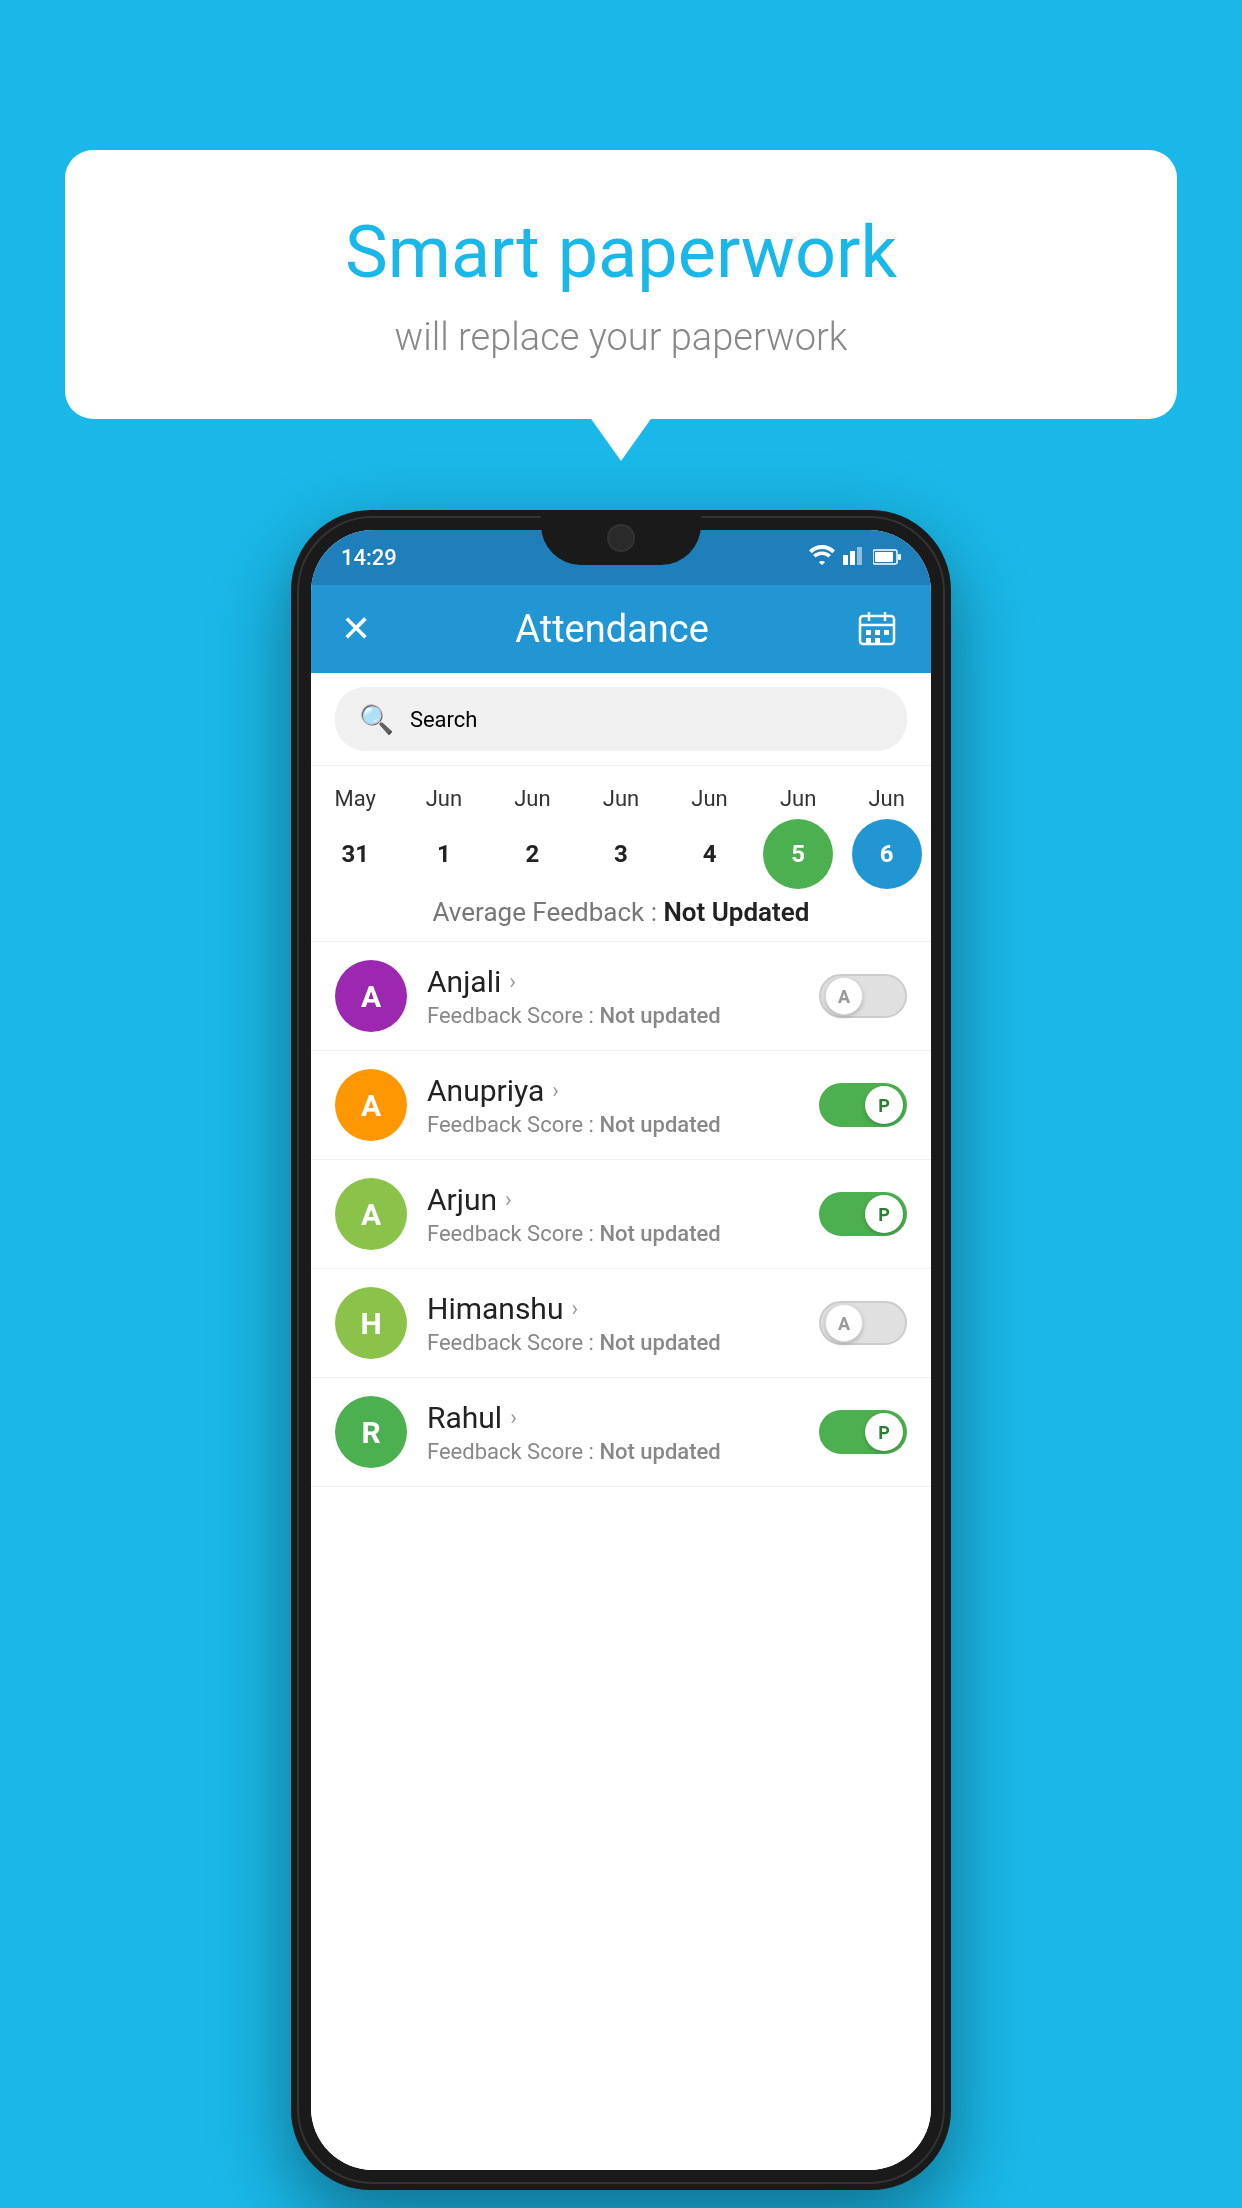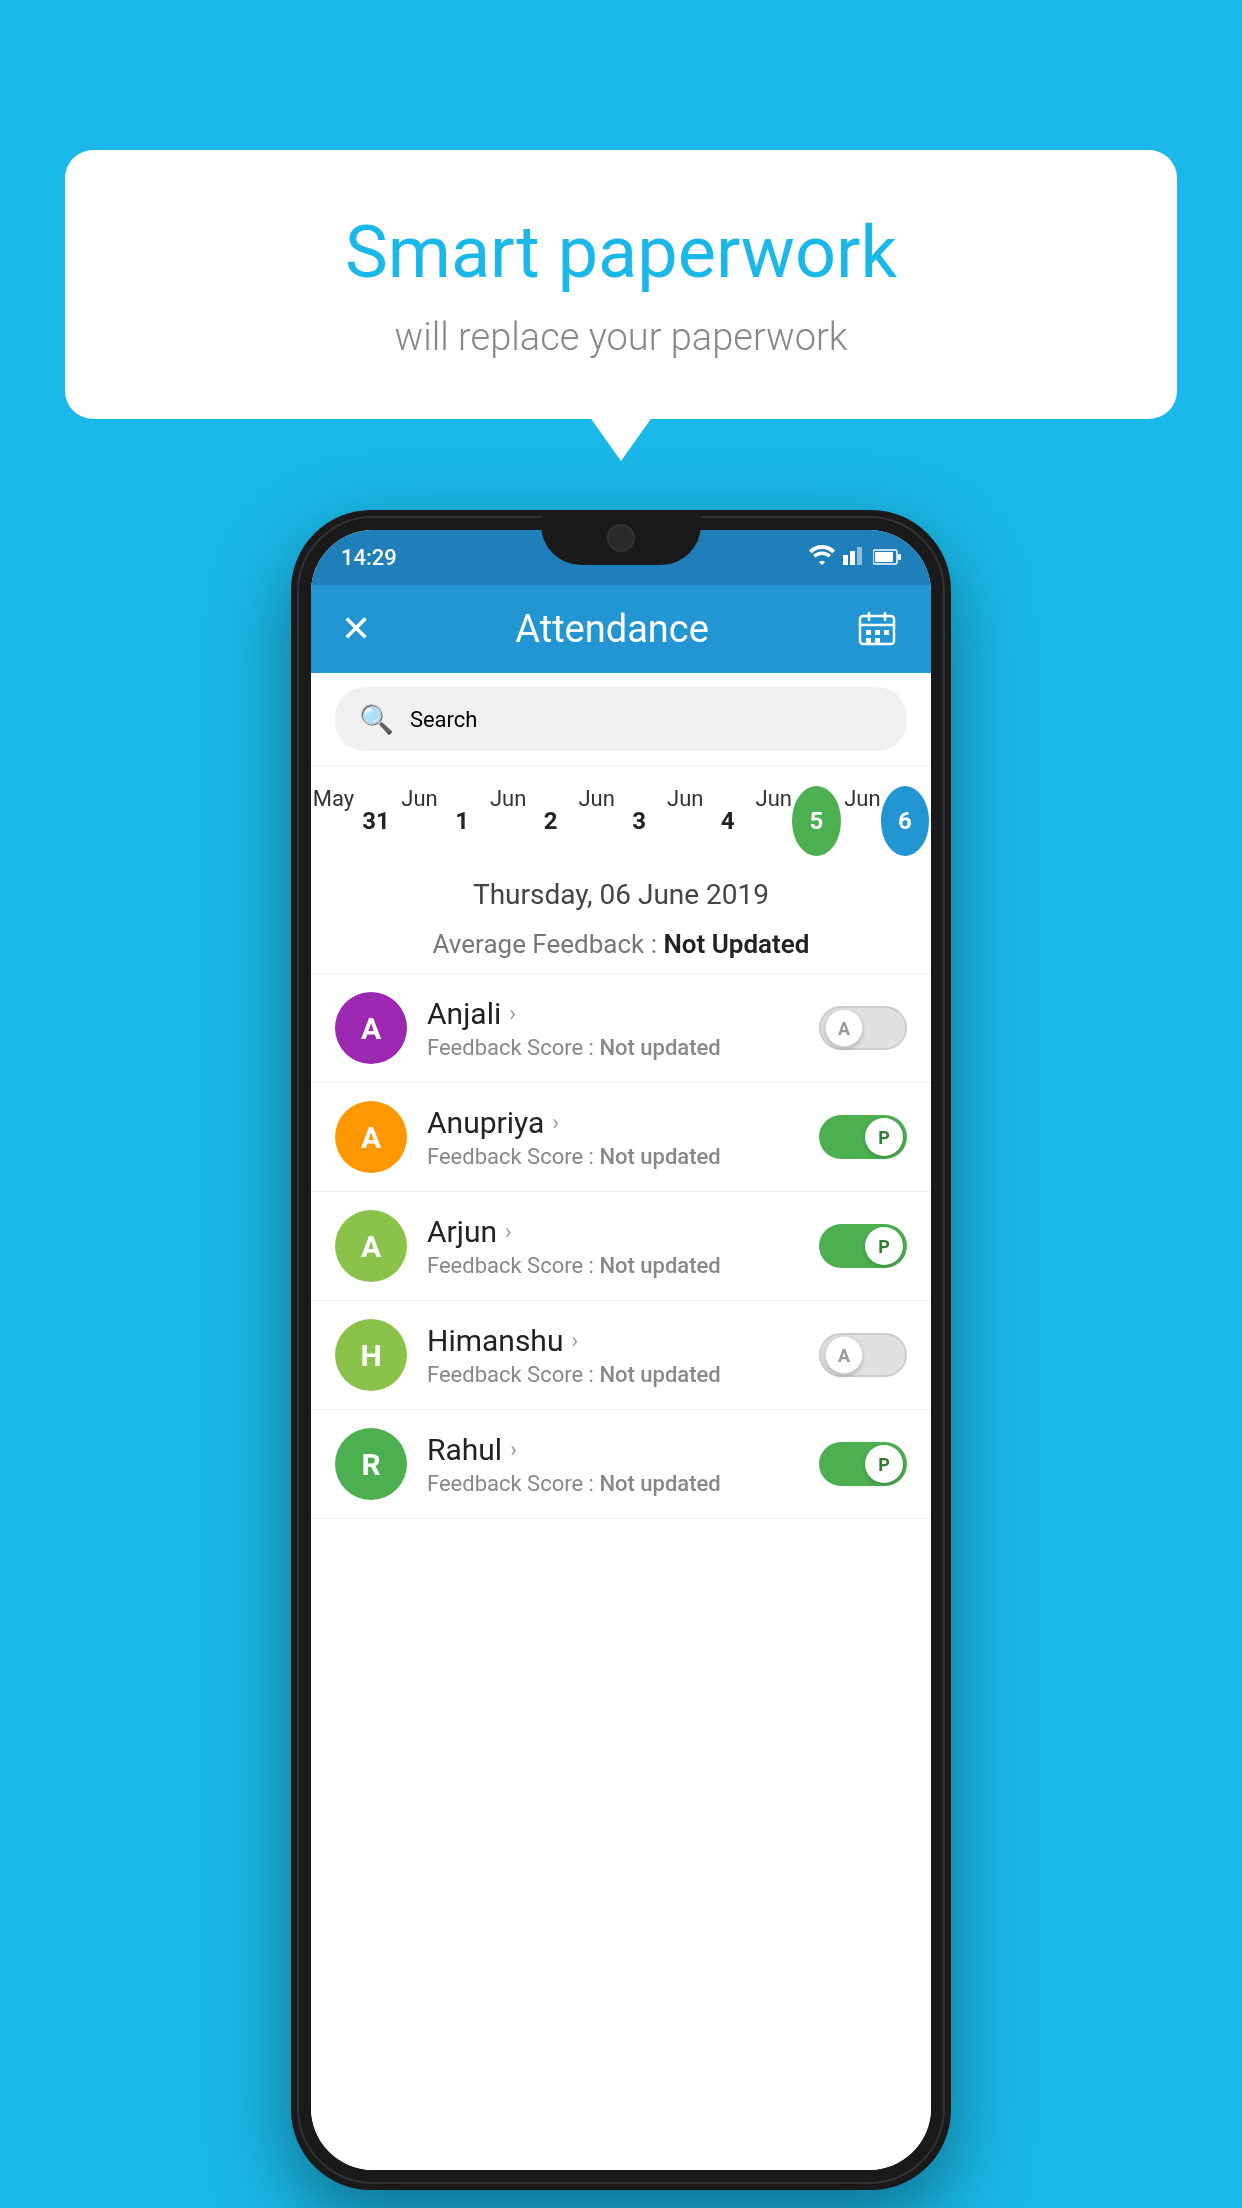--- a/index.html
+++ b/index.html
@@ -196,21 +196,22 @@
 
     
     .calendar-strip {
       display: flex;
       padding: 20px 0 0 0;
       background: white;
       justify-content: space-around;
     }
     .date-item {
       display: flex;
-      flex-direction: row;
+      flex-direction: column;
+      align-items: center;
       width: 85px;
     }
     .month-label {
       font-size: 22px;
       color: #333;
       margin-bottom: 8px;
     }
     .day-number {
       width: 70px;
       height: 70px;
@@ -467,21 +468,20 @@
             <div class="date-item">
               <div class="month-label">Jun</div>
               <div class="day-number today">5</div>
             </div>
             <div class="date-item">
               <div class="month-label">Jun</div>
               <div class="day-number selected">6</div>
             </div>
           </div>
 
-        <div class="selected-date">Thursday, 06 June 2019</div>
 
 
         <div class="feedback-info">
           <span>Average Feedback :</span>
           <span class="feedback-value">Not Updated</span>
         </div>
 
         <div class="student-list" id="student-list">
         <div class="student-item">
               <div class="avatar" style="background: rgb(156, 39, 176);">A</div>

